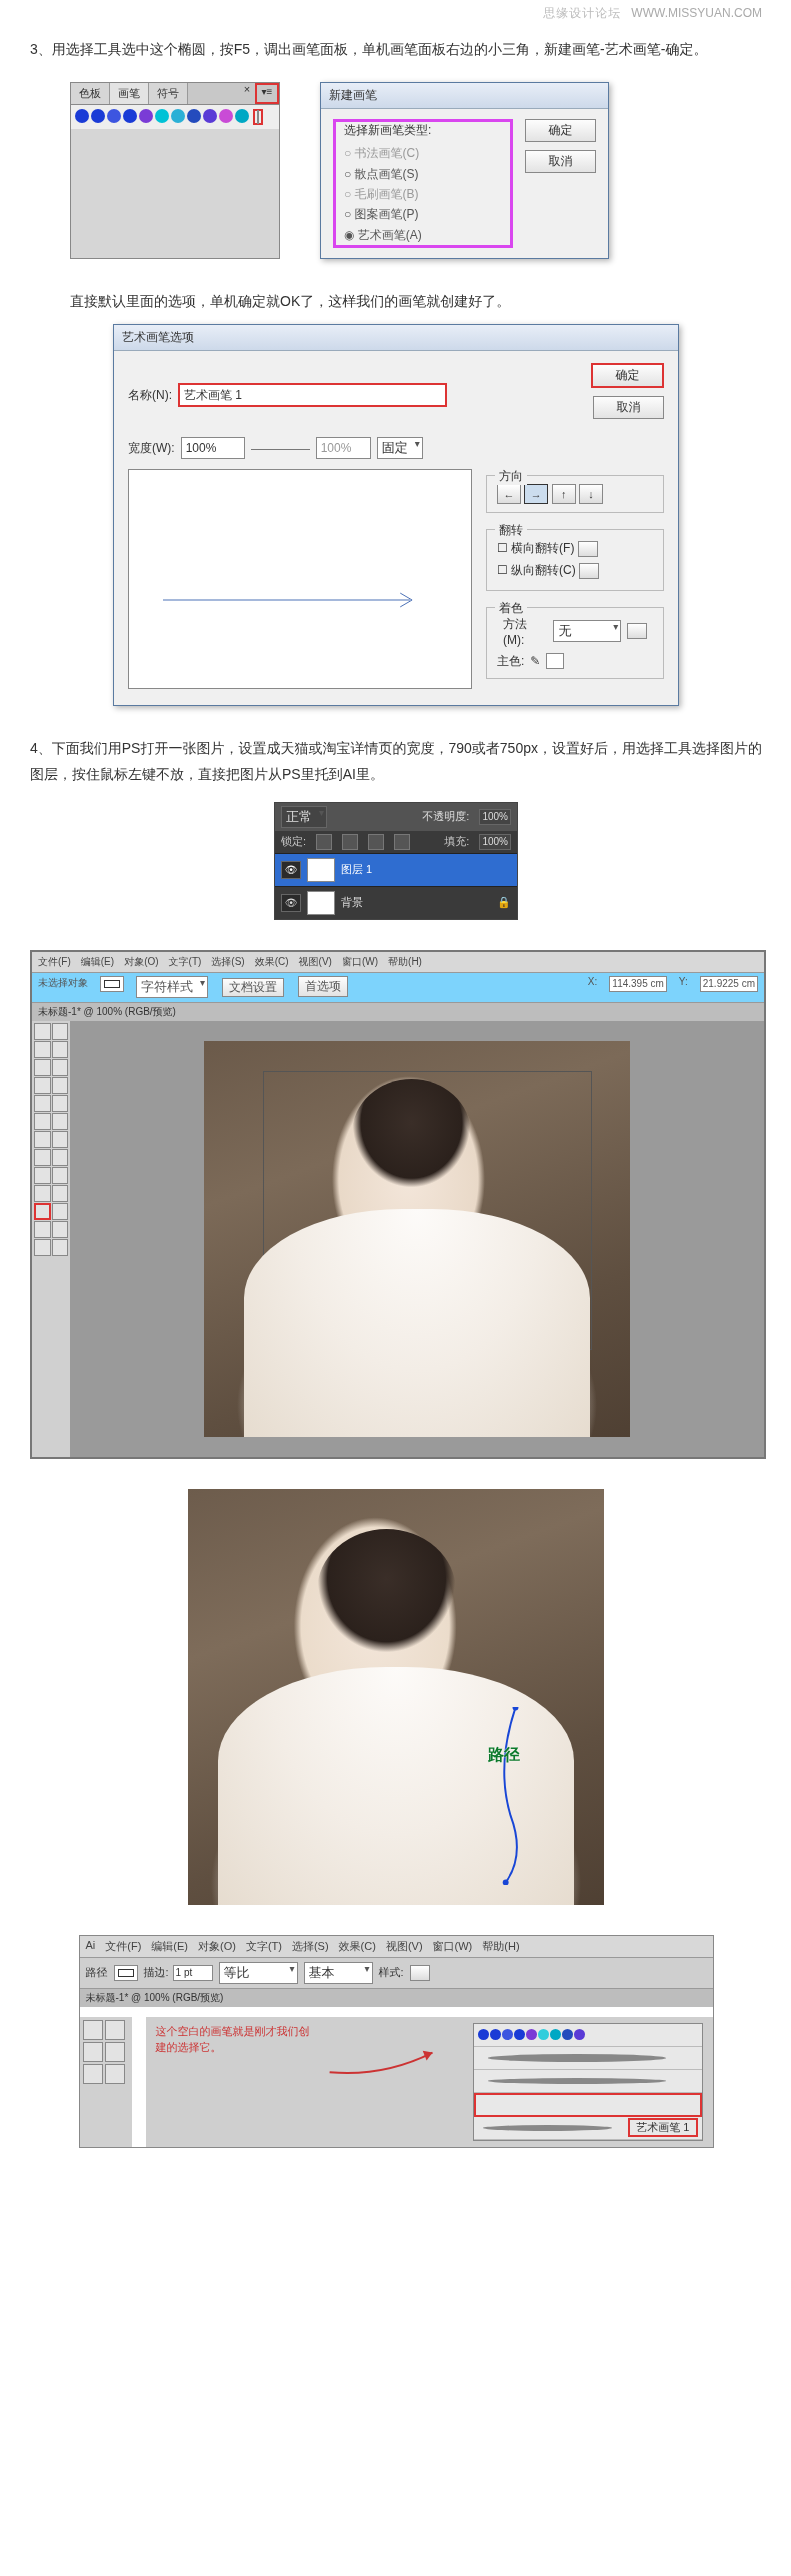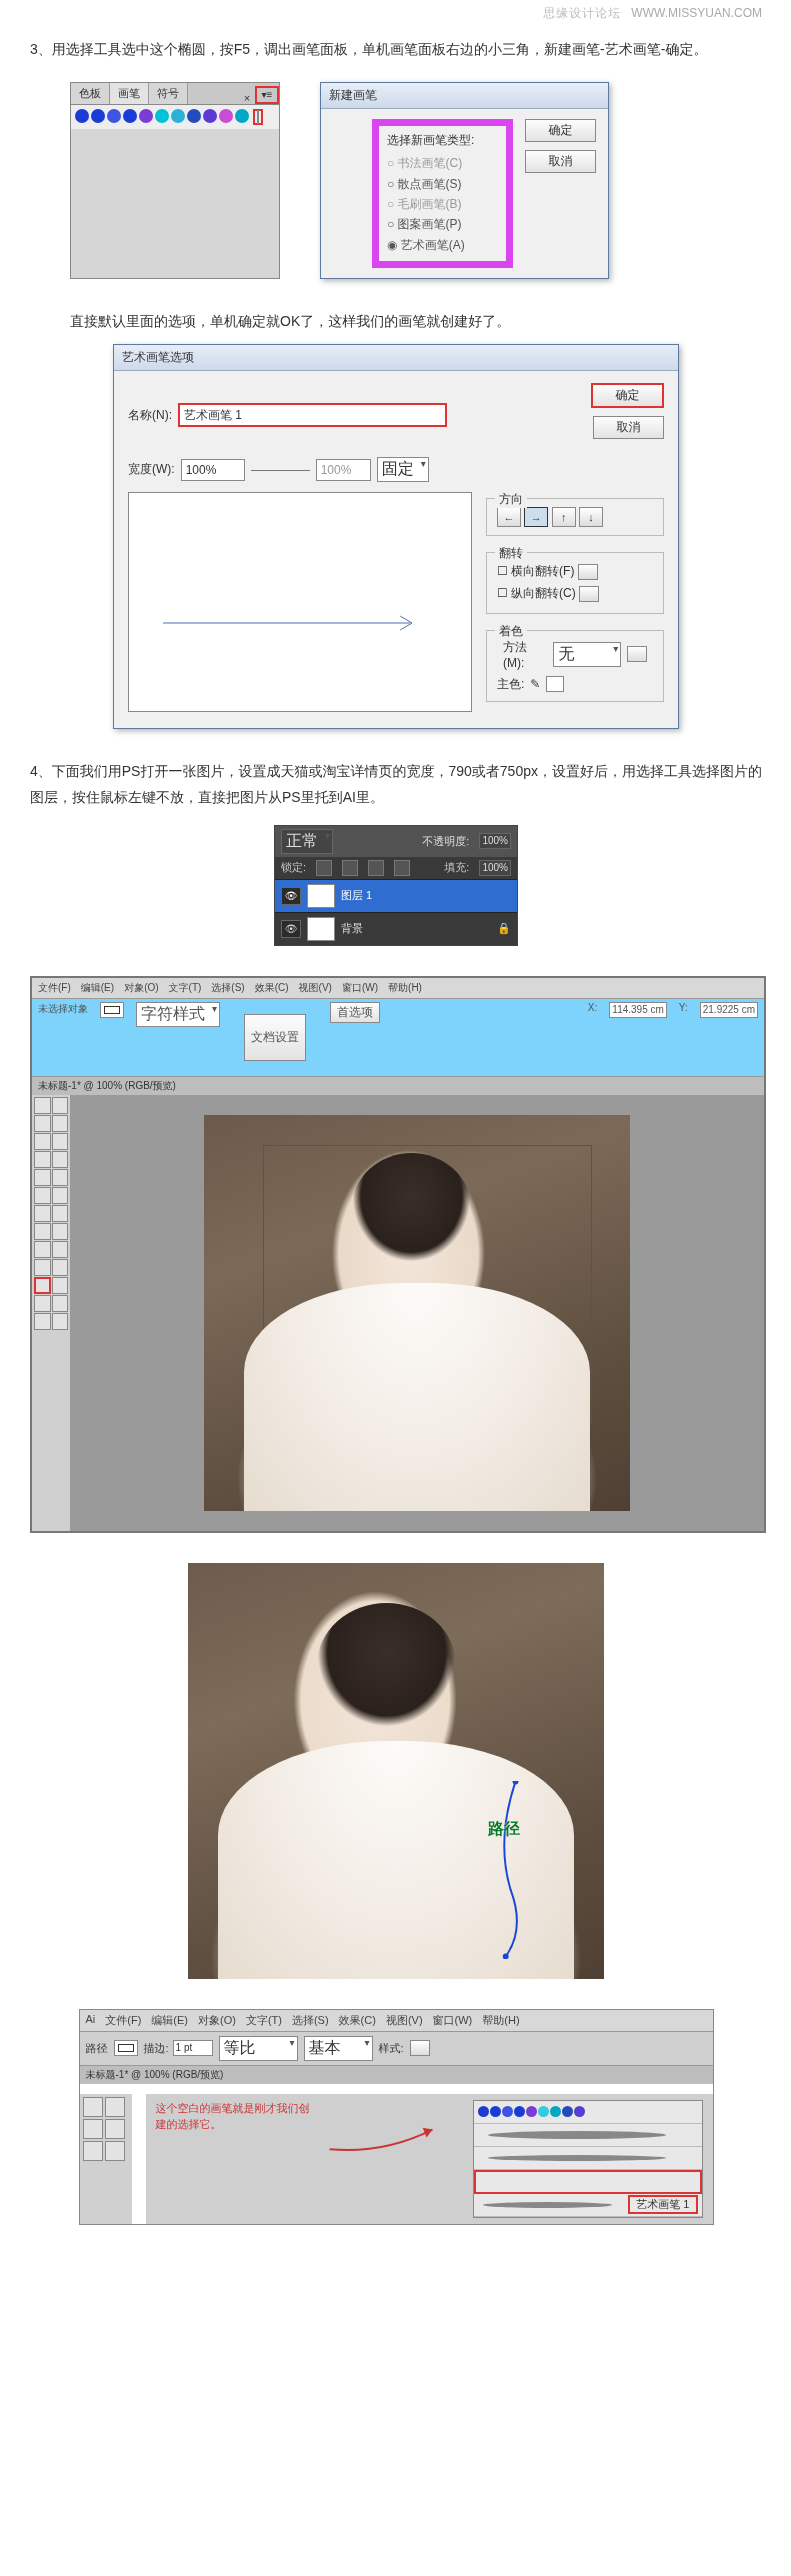--- a/index.html
+++ b/index.html
@@ -38,21 +38,20 @@
     width: 208px;
     background: #d6d6d6;
     border: 1px solid #888;
     font-size: 11px;
   }
   .brush-tabs {
     display: flex;
     background: #c8c8c8;
     border-bottom: 1px solid #888;
     position: relative;
-    align-items: flex-end;
   }
   .brush-tab {
     padding: 3px 8px;
     border-right: 1px solid #999;
     background: #d6d6d6;
   }
   .brush-tab.active { background: #e3e3e3; }
   .brush-tabs .close {
     margin-left: auto;
     width: 16px;
@@ -98,23 +97,22 @@
   .new-brush {
     width: 287px;
   }
   .new-brush .body {
     display: flex;
     padding: 10px 12px;
     gap: 12px;
   }
   .new-brush .opts {
     flex: 1;
-    border: 7px solid #d946ef;
-    padding: 6px 8px;
-    margin-left: 39px;
+    border: 3px solid #d946ef;
+    padding: 0 8px;
   }
   .new-brush .opts .grp-title { margin-bottom: 4px; }
   .new-brush label { display: block; line-height: 1.7; color: #555;}
   .new-brush label.dis { color: #999; }
   .btn {
     display: block;
     width: 69px;
     text-align: center;
     border: 1px solid #888;
     background: linear-gradient(#fdfdfd,#e3e3e3);
@@ -143,21 +141,21 @@
     border: 2px solid #d33;
   }
   .art-brush .btns-col {
     margin-left: auto;
     display: flex; flex-direction: column; align-items: flex-end;
   }
   .art-brush .ok-red { border: 2px solid #d33; }
   .dd {
     border: 1px solid #888; background:#fff;
     padding: 1px 14px 1px 4px;
-    position: relative; font-size: 16px;
+    position: relative; font-size: 13px;
   }
   .dd::after {
     content: "▾"; position:absolute; right:2px; top:0; font-size:10px; color:#555;
   }
   .group {
     border: 1px solid #bbb;
     padding: 8px 10px;
     margin-top: 6px;
     position: relative;
   }
@@ -545,21 +543,21 @@
     <span>选择(S)</span>
     <span>效果(C)</span>
     <span>视图(V)</span>
     <span>窗口(W)</span>
     <span>帮助(H)</span>
   </div>
   <div class="ai-optbar">
     <span>未选择对象</span>
     <span class="stroke-sw"></span>
     <span class="dd">字符样式</span>
-    <span class="btn" style="display:inline;width:auto;padding:14px 6px;margin:12px">文档设置</span>
+    <span class="btn" style="display:inline;width:auto;padding:0 6px;margin:2px">文档设置</span>
     <span class="btn" style="display:inline;width:auto;padding:1px 6px;margin:0">首选项</span>
     <span style="margin-left:auto">X:</span>
     <span class="mini-field">114.395 cm</span>
     <span>Y:</span>
     <span class="mini-field">21.9225 cm</span>
   </div>
   <div class="ai-tabbar">未标题-1* @ 100% (RGB/预览)</div>
   <div class="ai-body">
     <div class="ai-tools">
       <div class="trow">

